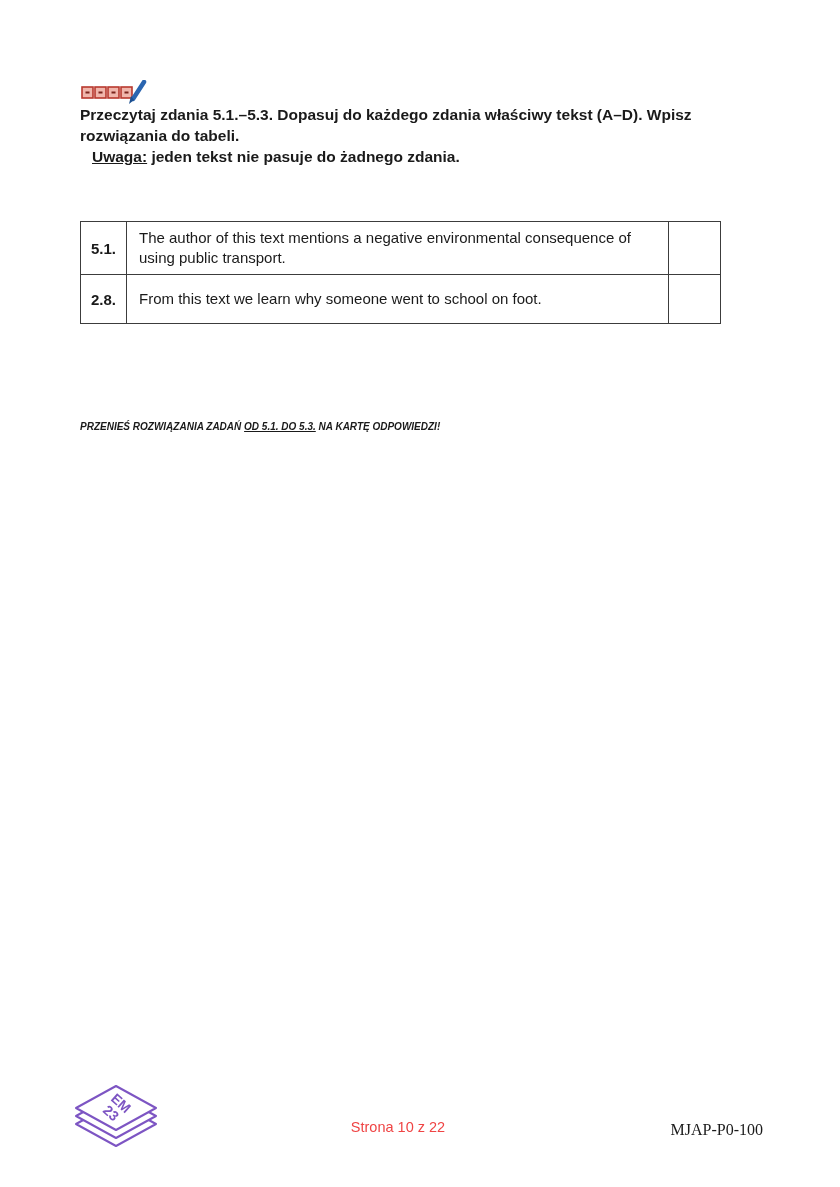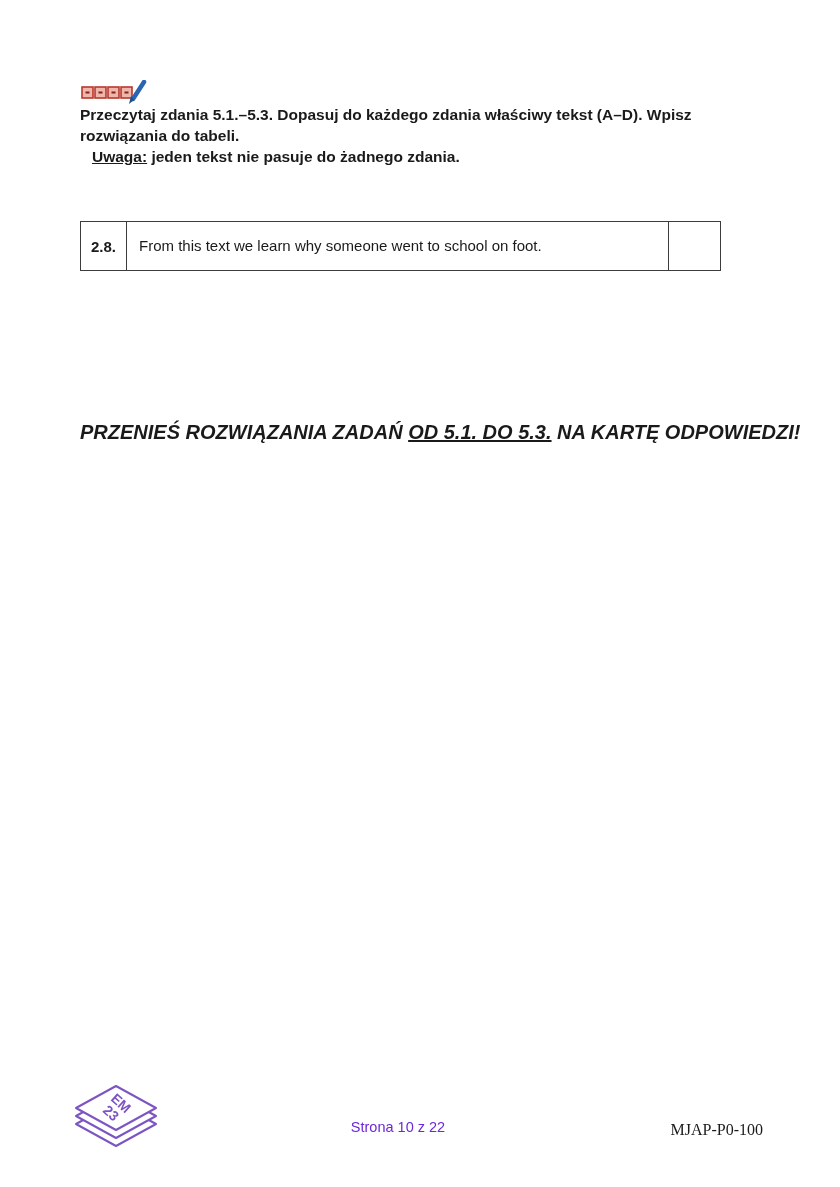--- a/index.html
+++ b/index.html
@@ -64,21 +64,21 @@
     line-height: 20px;
   }
   td.cell-ans { background: #ffffff; }
 
   
   .transfer-note {
     position: absolute;
     left: 80px;
     top: 421px;
     width: 680px;
-    font-size: 20px;
+    font-size: 10px;
     font-weight: bold;
     font-style: italic;
     white-space: nowrap;
   }
   .transfer-underline { text-decoration: underline; }
 
   
   .footer-logo {
     position: absolute;
     left: 70px;
@@ -86,21 +86,21 @@
     width: 92px;
     height: 80px;
   }
   .page-indicator {
     position: absolute;
     left: 0;
     top: 1119px;
     width: 796px;
     text-align: center;
     font-size: 14.5px;
-    color: #6d28d9;
+    color: #ef4444;
   }
   .doc-code {
     position: absolute;
     right: 77px;
     top: 1121px;
     font-size: 16px;
     color: #1a1a1a;
     font-family: Liberation Serif, serif;
   }
 </style>
@@ -135,20 +135,25 @@
   </div>
 
   <table class="match-table">
     <colgroup>
       <col class="col-num">
         <col class="col-text">
         <col class="col-ans">
     </colgroup>
     <tbody>
       <tr>
+        <td class="cell-num">5.1.</td>
+        <td class="cell-text">The author of this text mentions a negative environmental consequence of using public transport.</td>
+        <td class="cell-ans"></td>
+      </tr>
+      <tr>
         <td class="cell-num">2.8.</td>
         <td class="cell-text">From this text we learn why someone went to school on foot.</td>
         <td class="cell-ans"></td>
       </tr>
     </tbody>
   </table>
 
   <div class="transfer-note"><span>PRZENIEŚ ROZWIĄZANIA ZADAŃ </span><span class="transfer-underline">OD 5.1. DO 5.3.</span><span> NA KARTĘ ODPOWIEDZI!</span></div>
 
   <div class="footer-logo">

